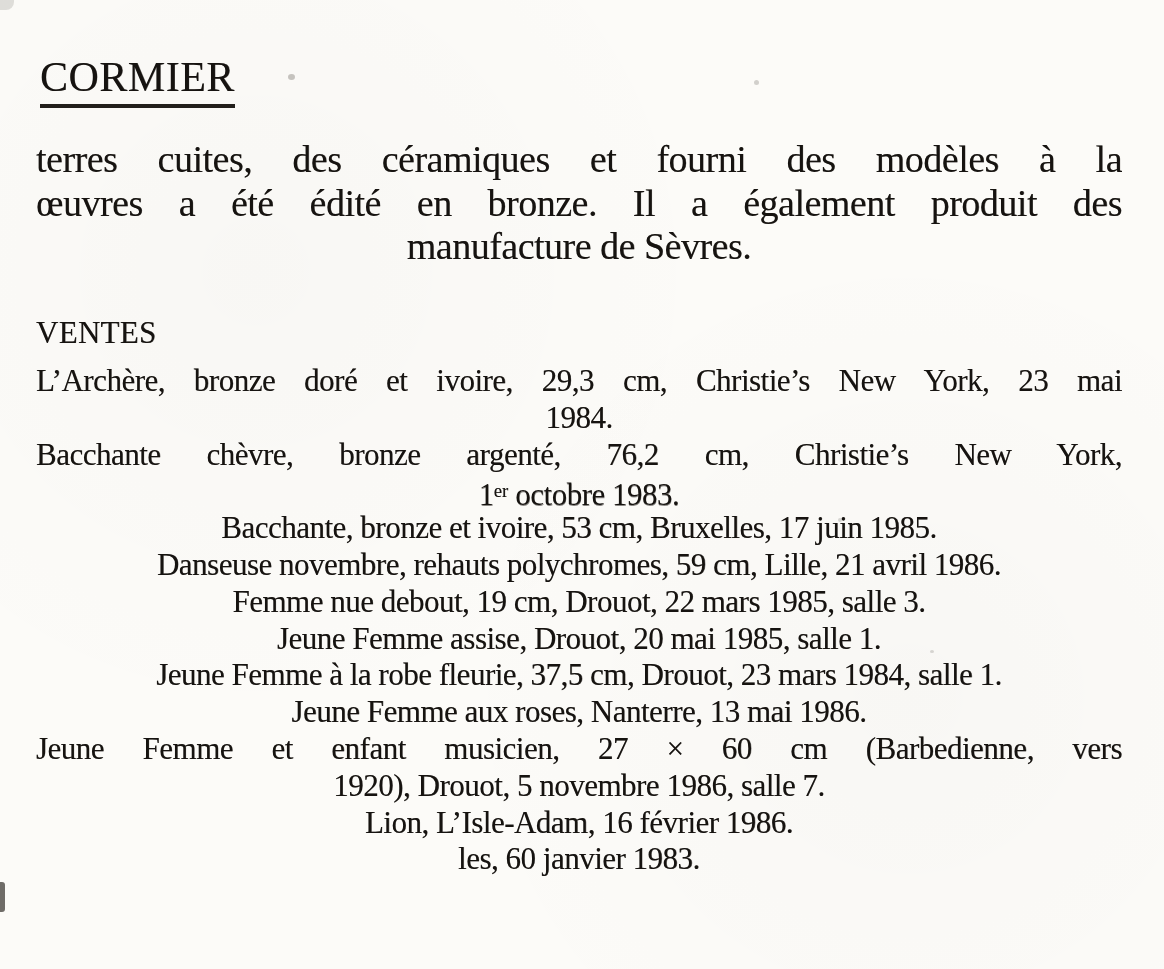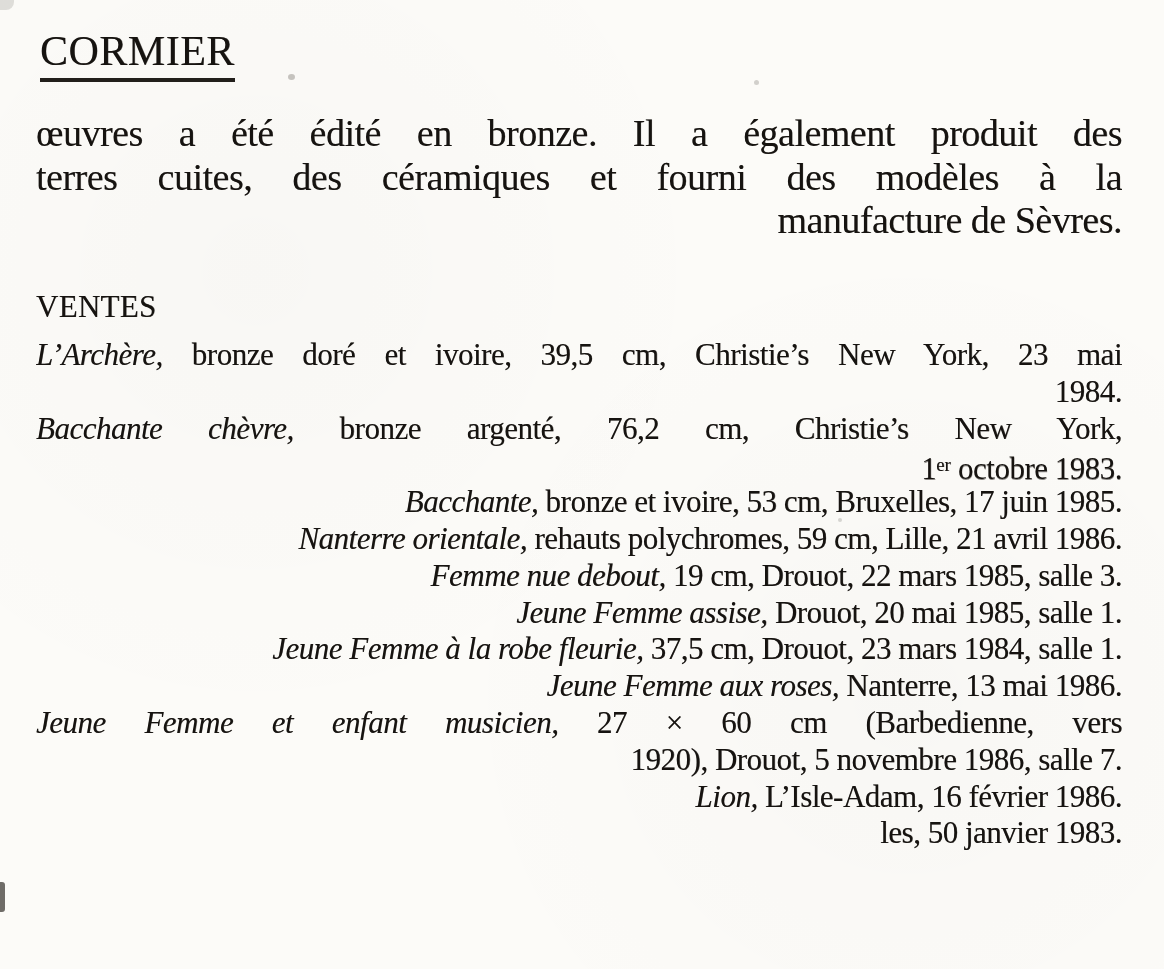--- a/index.html
+++ b/index.html
@@ -9,21 +9,21 @@
   html,body{margin:0;padding:0;}
   body{
     width:1164px;height:969px;overflow:hidden;position:relative;
     background-color:var(--paper);
     background-image:
       radial-gradient(circle at 22% 28%, rgba(0,0,0,0.016), transparent 42%),
       radial-gradient(circle at 78% 72%, rgba(0,0,0,0.016), transparent 42%);
     font-family:"Liberation Serif","DejaVu Serif",serif;
     color:var(--ink);
   }
-  .page{position:absolute;inset:0;padding:4px 42px 0 36px;}
+  .page{position:absolute;inset:0;padding:10px 42px 0 36px;margin-top:20px;}
   .ink{text-shadow:0.3px 0.3px 0.6px rgba(25,22,18,0.5);}
 
   h1.doc-title{
     display:inline-block;
     margin:26px 0 0 4px;
     font-size:42px;line-height:1;
     font-weight:400;letter-spacing:0.5px;
     padding-bottom:6px;border-bottom:4px solid #221f1b;
   }
 
@@ -38,26 +38,26 @@
     font-size:31px;line-height:1.05;
     font-weight:400;letter-spacing:0.3px;
   }
 
   .sales{margin-top:14px;}
   .sales .line{
     font-size:31px;line-height:36.8px;height:36.8px;
     letter-spacing:-0.5px;overflow:hidden;
   }
 
-  .line{text-align:right;}
+  .line{text-align:center;}
   .line.fill{
     text-align:justify;text-align-last:justify;
     text-justify:inter-word;
   }
-  .it{font-style:italic;}
+  .it{}
   .ro{font-style:normal;}
   .sup{font-size:0.6em;vertical-align:0.45em;letter-spacing:0;}
 
   
   .speck{position:absolute;border-radius:50%;background:#84817b;}
   .speck.a{left:288px;top:74px;width:7px;height:6px;opacity:.45;}
   .speck.b{left:754px;top:80px;width:5px;height:5px;opacity:.35;}
   .speck.c{left:838px;top:518px;width:4px;height:4px;opacity:.3;}
   .speck.d{left:930px;top:650px;width:4px;height:3px;opacity:.3;}
   .edge-mark{
@@ -69,41 +69,41 @@
     background:#b5b2ac;opacity:.4;border-radius:0 0 8px 0;
   }
 </style>
 </head>
 <body>
 
 <div class="page">
   <h1 class="doc-title ink">CORMIER</h1>
 
   <div class="intro ink">
+      <div class="line fill"><span class="ro">terres cuites, des céramiques et fourni des modèles à la</span></div>
       <div class="line fill"><span class="ro">œuvres a été édité en bronze. Il a également produit des</span></div>
-      <div class="line fill"><span class="ro">terres cuites, des céramiques et fourni des modèles à la</span></div>
       <div class="line"><span class="ro">manufacture de Sèvres.</span></div>
     </div>
 
   <h2 class="section-heading ink">VENTES</h2>
 
   <div class="sales ink">
       <div class="entry">
-        <div class="line fill"><span class="it">L’Archère,</span><span class="ro"> bronze doré et ivoire, 39,5 cm, Christie’s New York, 23 mai</span></div>
+        <div class="line fill"><span class="it">L’Archère,</span><span class="ro"> bronze doré et ivoire, 29,3 cm, Christie’s New York, 23 mai</span></div>
         <div class="line"><span class="ro">1984.</span></div>
       </div>
       <div class="entry">
         <div class="line fill"><span class="it">Bacchante chèvre,</span><span class="ro"> bronze argenté, 76,2 cm, Christie’s New York,</span></div>
         <div class="line"><span class="ro">1</span><span class="sup">er</span><span class="ro"> octobre 1983.</span></div>
       </div>
       <div class="entry">
         <div class="line"><span class="it">Bacchante,</span><span class="ro"> bronze et ivoire, 53 cm, Bruxelles, 17 juin 1985.</span></div>
       </div>
       <div class="entry">
-        <div class="line"><span class="it">Nanterre orientale,</span><span class="ro"> rehauts polychromes, 59 cm, Lille, 21 avril 1986.</span></div>
+        <div class="line"><span class="it">Danseuse novembre,</span><span class="ro"> rehauts polychromes, 59 cm, Lille, 21 avril 1986.</span></div>
       </div>
       <div class="entry">
         <div class="line"><span class="it">Femme nue debout,</span><span class="ro"> 19 cm, Drouot, 22 mars 1985, salle 3.</span></div>
       </div>
       <div class="entry">
         <div class="line"><span class="it">Jeune Femme assise,</span><span class="ro"> Drouot, 20 mai 1985, salle 1.</span></div>
       </div>
       <div class="entry">
         <div class="line"><span class="it">Jeune Femme à la robe fleurie,</span><span class="ro"> 37,5 cm, Drouot, 23 mars 1984, salle 1.</span></div>
       </div>
@@ -111,21 +111,21 @@
         <div class="line"><span class="it">Jeune Femme aux roses,</span><span class="ro"> Nanterre, 13 mai 1986.</span></div>
       </div>
       <div class="entry">
         <div class="line fill"><span class="it">Jeune Femme et enfant musicien,</span><span class="ro"> 27 × 60 cm (Barbedienne, vers</span></div>
         <div class="line"><span class="ro">1920), Drouot, 5 novembre 1986, salle 7.</span></div>
       </div>
       <div class="entry">
         <div class="line"><span class="it">Lion,</span><span class="ro"> L’Isle-Adam, 16 février 1986.</span></div>
       </div>
       <div class="entry">
-        <div class="line"><span class="ro">les, 50 janvier 1983.</span></div>
+        <div class="line"><span class="ro">les, 60 janvier 1983.</span></div>
       </div>
     </div>
 </div>
 
 <div class="speck a"></div>
 <div class="speck b"></div>
 <div class="speck c"></div>
 <div class="speck d"></div>
 <div class="edge-mark"></div>
 <div class="corner-mark"></div>

